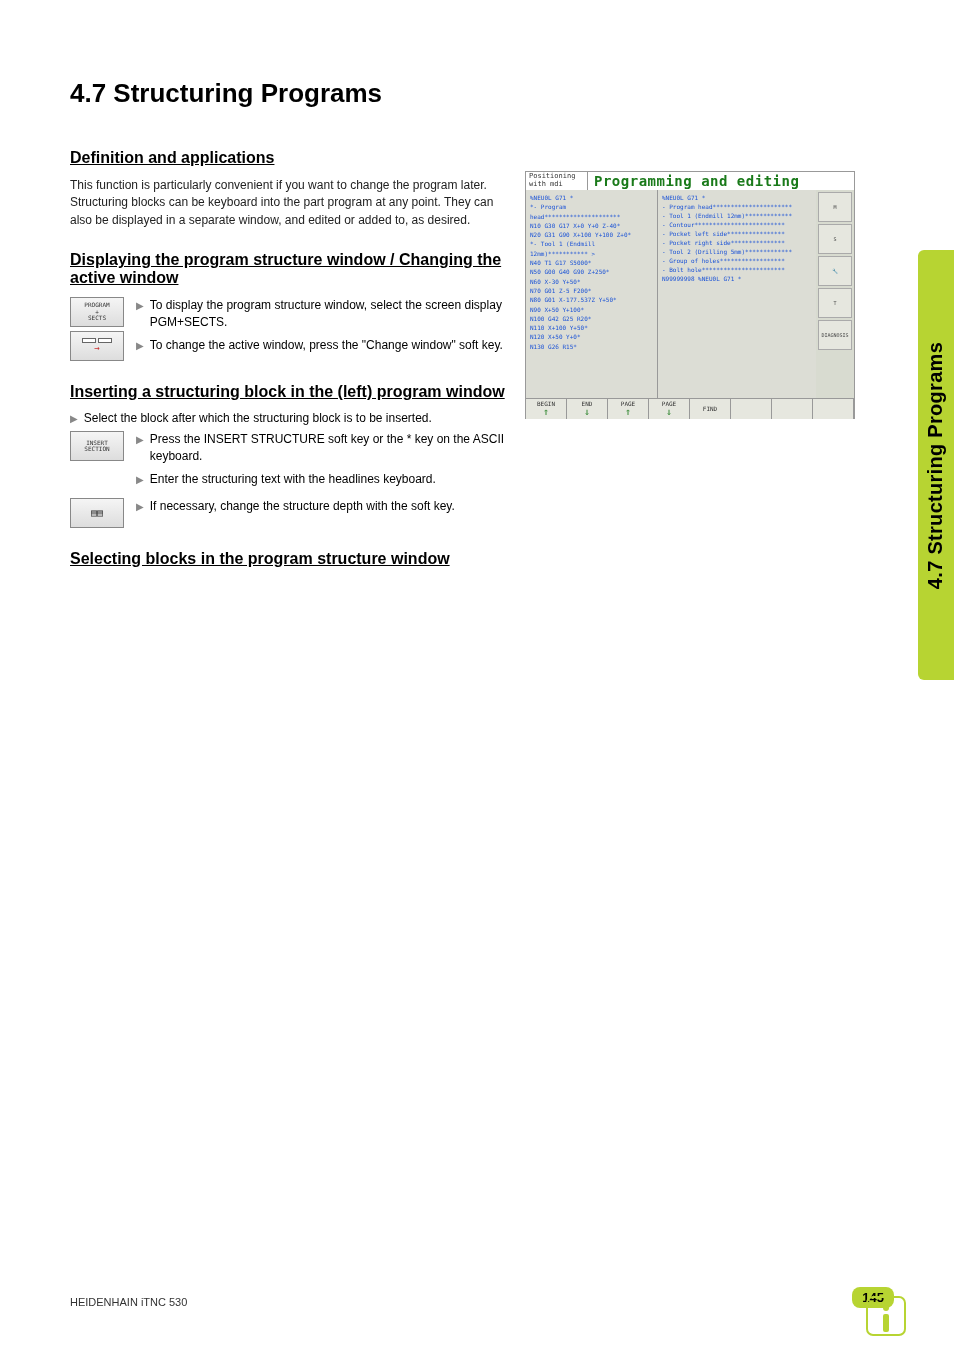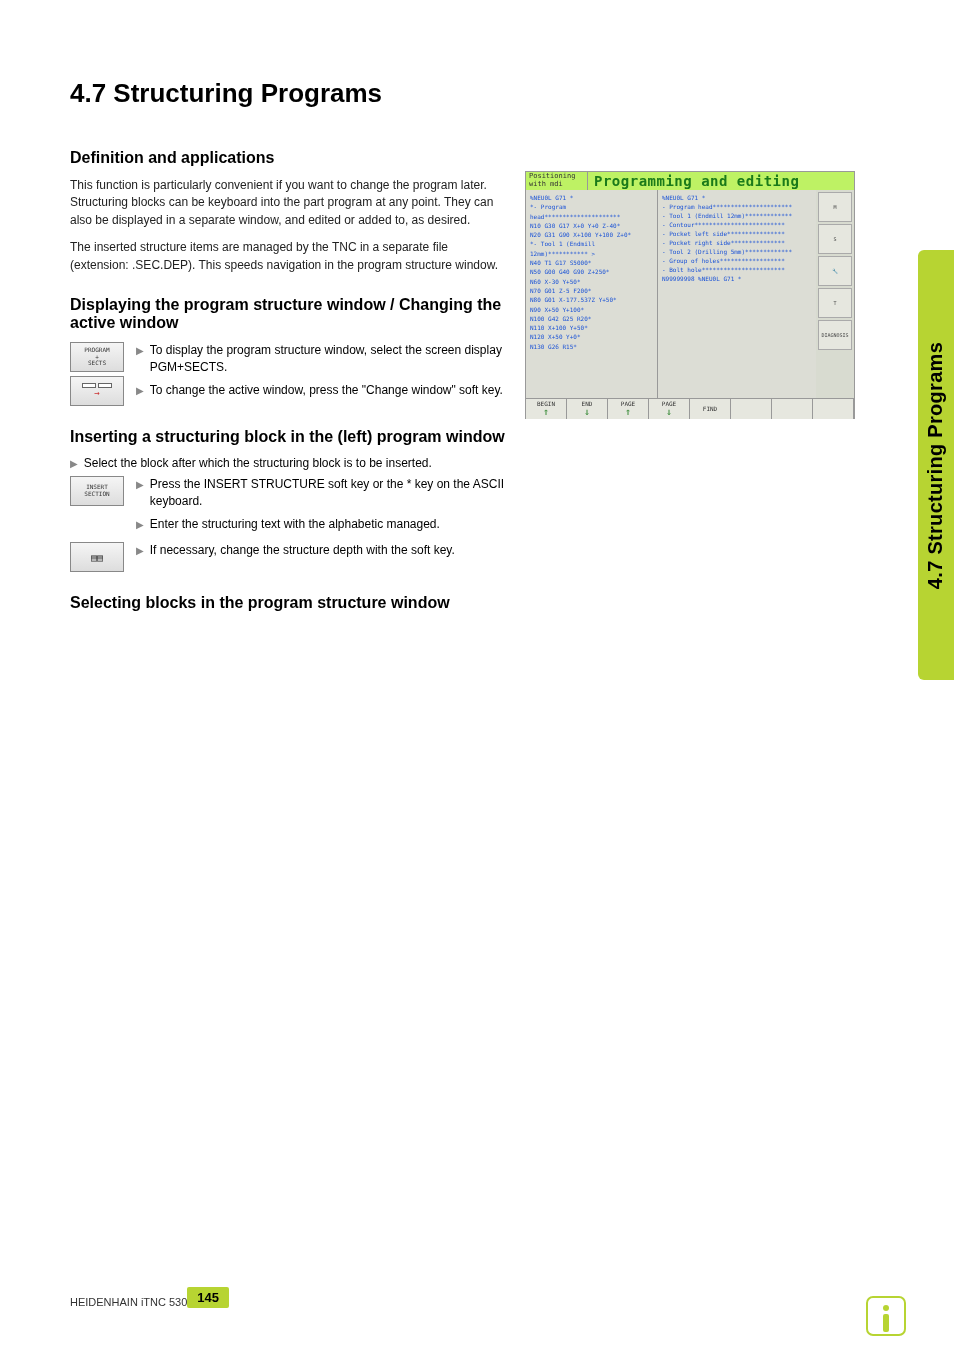--- a/index.html
+++ b/index.html
@@ -41,20 +41,21 @@
     font-size: 26px;
     font-weight: bold;
     margin-bottom: 18px;
     margin-top: 8px;
   }
   h2 {
     font-size: 16px;
     font-weight: bold;
     margin-top: 22px;
     margin-bottom: 10px;
+    text-decoration: underline;
   }
   .content-row {
     display: flex;
     gap: 20px;
   }
   .left-col {
     flex: 1;
     max-width: 435px;
   }
   .right-col {
@@ -121,21 +122,21 @@
   .screenshot {
     width: 330px;
     height: 248px;
     border: 1px solid #999;
     background: #eceee8;
     position: relative;
     font-family: monospace;
   }
   .ss-titlebar {
     height: 18px;
-    background: #bef264;
+    background: #ffffff;
     display: flex;
     font-size: 7px;
     align-items: center;
   }
   .ss-mode {
     width: 62px;
     padding: 2px 3px;
     border-right: 1px solid #999;
     line-height: 1.1;
     color: #333;
@@ -208,31 +209,31 @@
     color: #333;
     line-height: 1;
   }
   .ss-bbtn .arrw { color: #1a7a1a; font-size: 10px; }
   .footer {
     position: absolute;
     bottom: 40px;
     left: 70px;
     right: 60px;
     display: flex;
-    justify-content: flex-start;
+    justify-content: space-between;
     align-items: flex-end;
     font-size: 11px;
     color: #333;
   }
   .page-num {
     background: #b7d432;
     color: #000;
     font-weight: bold;
     padding: 3px 10px;
-    border-radius: 2px;
+    border-radius: 8px;
     font-size: 13px;
   }
   .info-icon {
     position: absolute;
     bottom: 12px;
     right: 48px;
     width: 40px;
     height: 40px;
     border: 2px solid #b7d432;
     border-radius: 7px;
@@ -276,21 +277,20 @@
   <div class="side-tab">
     <div class="side-tab-text">4.7 Structuring Programs</div>
   </div>
 
   <h1>4.7  Structuring Programs</h1>
 
   <div class="content-row">
     <div class="left-col">
       <h2>Definition and applications</h2>
       <p>This function is particularly convenient if you want to change the program later. Structuring blocks can be keyboard into the part program at any point. They can also be displayed in a separate window, and edited or added to, as desired.</p>
-      <p>The inserted structure items are managed by the TNC in a separate file (extension: .SEC.DEP). This speeds navigation in the program structure window.</p>
 
       <h2>Displaying the program structure window / Changing the active window</h2>
       <div class="instr-row">
         <div class="instr-icons">
           <div class="softkey">
             <span style="white-space:pre-line">PROGRAM
 +
 SECTS</span>
           </div>
           <div class="softkey icon">
@@ -325,21 +325,21 @@
 SECTION</span>
           </div>
         </div>
         <div class="instr-list">
           <div class="item">
               <span class="tri">▶</span>
               <span>Press the INSERT STRUCTURE soft key or the * key on the ASCII keyboard.</span>
             </div>
           <div class="item">
               <span class="tri">▶</span>
-              <span>Enter the structuring text with the alphabetic managed.</span>
+              <span>Enter the structuring text with the headlines keyboard.</span>
             </div>
         </div>
       </div>
       <div class="instr-row">
         <div class="instr-icons">
           <div class="softkey icon">
             <span style="font-size:10px;">▤▤</span>
           </div>
         </div>
         <div class="instr-list">

